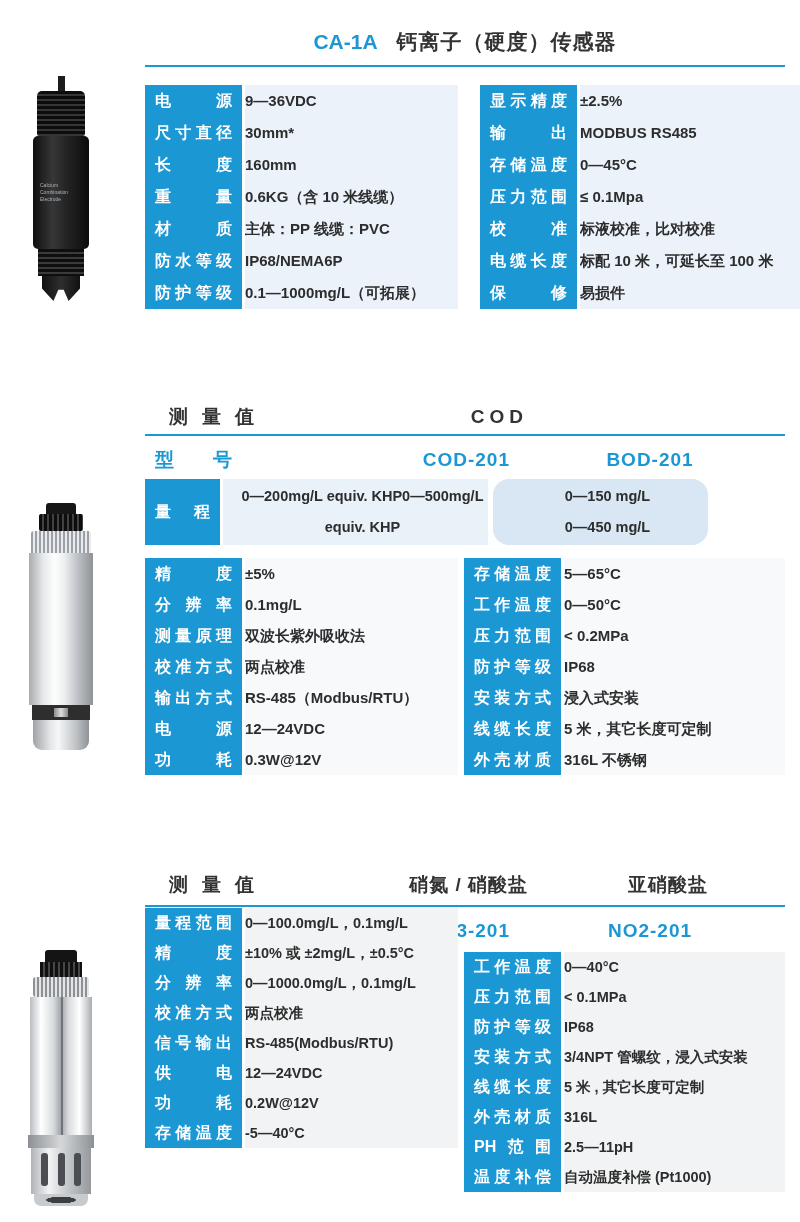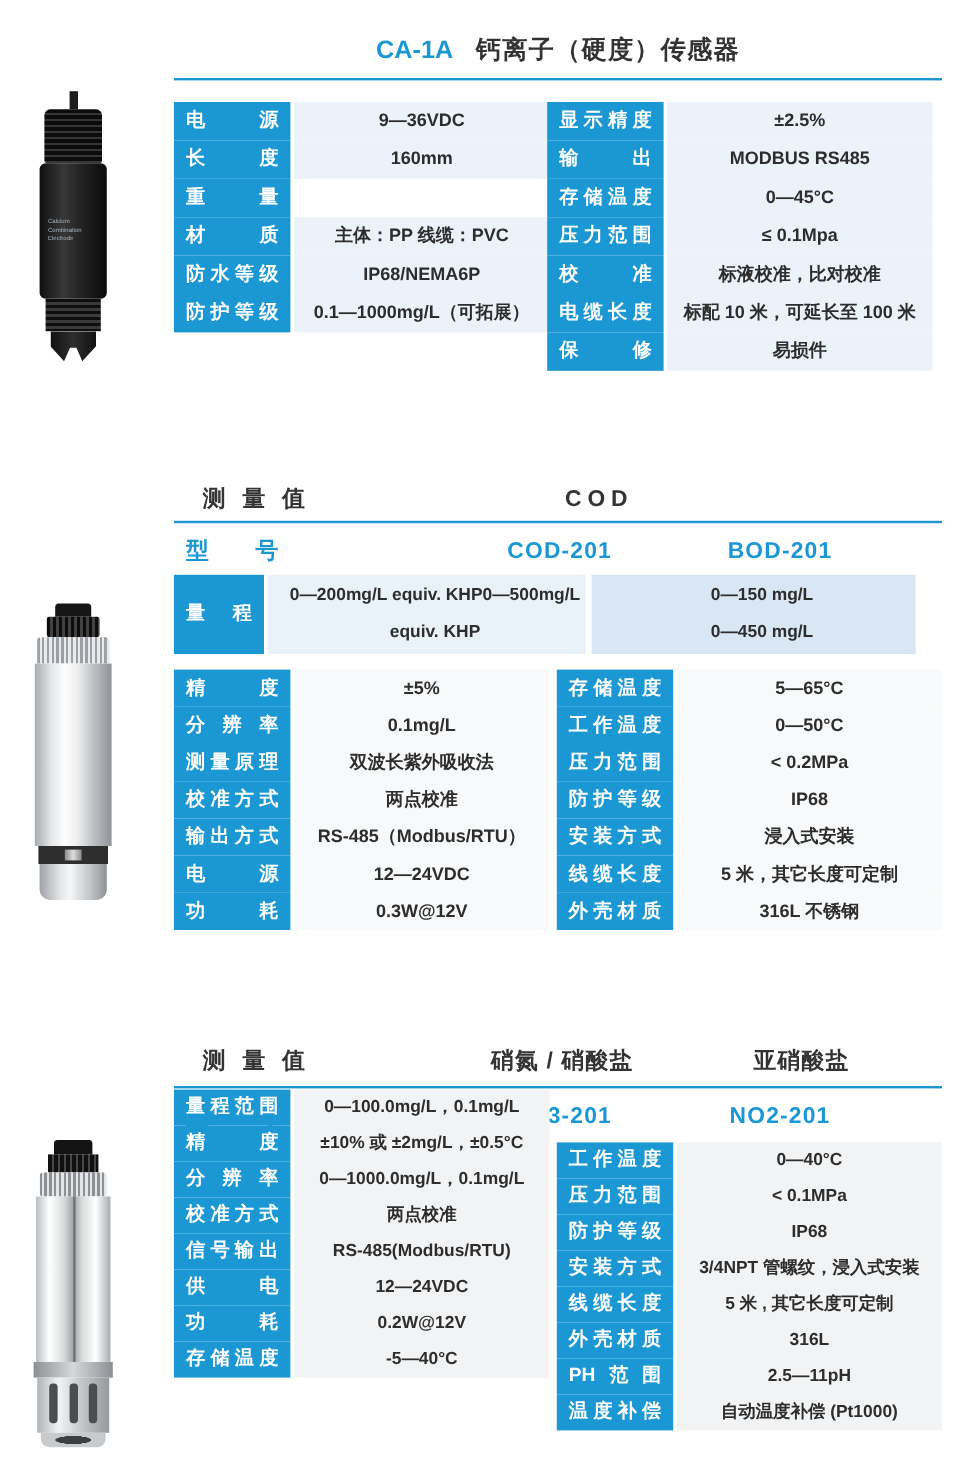--- a/index.html
+++ b/index.html
@@ -12,21 +12,21 @@
   .title{position:absolute;left:145px;top:28px;width:640px;text-align:center;
          font-size:21px;font-weight:700;color:#333;line-height:28px;letter-spacing:1px;}
   .title .model-blue{color:var(--accent,#1b97d4);margin-right:19px;letter-spacing:0;}
 
   
   .spec-col{position:absolute;display:flex;flex-direction:column;}
   .spec-row{display:flex;}
   .spec-label{width:97px;margin-right:3px;background:var(--accent,#1b97d4);color:#fff;
               font-weight:700;font-size:16px;padding:0 10px;box-sizing:border-box;
               text-align:justify;text-align-last:justify;overflow:hidden;white-space:nowrap;}
-  .spec-value{flex:1;text-align:center;color:#2d2d2d;font-weight:700;font-size:15px;
+  .spec-value{flex:1;text-align:left;color:#2d2d2d;font-weight:700;font-size:15px;
               white-space:nowrap;overflow:hidden;}
   .s1 .spec-row{height:32px;} .s1 .spec-label,.s1 .spec-value{line-height:32px;}
   .s2 .spec-row{height:31px;} .s2 .spec-label,.s2 .spec-value{line-height:31px;}
   .s3 .spec-row{height:30px;} .s3 .spec-label,.s3 .spec-value{line-height:30px;}
   .s1 .spec-value{background:var(--table1-value-bg,#ebf2fa);}
   .s2 .spec-value{background:var(--table2-value-bg,#f7f9fa);}
   .s3 .spec-value{background:var(--table3-value-bg,#f2f3f4);font-size:14.5px;}
 
   
   .hdr-row{position:absolute;left:145px;width:640px;display:flex;color:#333;}
@@ -41,21 +41,21 @@
   .model-row{height:32px;line-height:32px;}
   .model-label{color:var(--accent,#1b97d4);font-size:19px;font-weight:700;
                text-align:justify;text-align-last:justify;padding:0 10px;}
   .model-val{color:var(--accent,#1b97d4);font-size:19px;font-weight:700;letter-spacing:1px;}
 
   .range-row{position:absolute;left:145px;top:479px;width:640px;height:66px;display:flex;}
   .range-label{width:75px;margin-right:3px;line-height:66px;}
   .range-cell{padding-top:2px;box-sizing:border-box;font-size:14.5px;font-weight:700;
               line-height:31px;text-align:center;white-space:nowrap;overflow:hidden;padding-left:14px;}
   .range-cod{width:265px;margin-right:5px;background:var(--range-cod-bg,#e9f1f9);}
-  .range-bod{width:270px;background:var(--range-bod-bg,#d8e7f3);}
+  .range-bod{width:215px;background:var(--range-bod-bg,#d8e7f3);border-radius:16px;}
 
   
   .sensor{position:absolute;display:flex;flex-direction:column;align-items:center;}
   #sensor1{left:22px;top:76px;width:78px;}
   .sn1-cable{width:7px;height:15px;background:#1d1d1d;}
   .sn1-cap{width:48px;height:45px;border-radius:5px 5px 2px 2px;
            background:repeating-linear-gradient(180deg,#0c0c0c 0 3px,#363636 3px 5px);}
   .sn1-body{width:56px;height:113px;border-radius:5px;display:flex;flex-direction:column;
             justify-content:center;align-items:center;
             background:linear-gradient(90deg,#0f0f0f,#373737 35%,#242424 60%,#0b0b0b);}
@@ -118,46 +118,51 @@
   </div>
   <div class="rule" style="top:65px"></div>
 
   <div class="spec-col s1" style="left:145px;top:85px;width:313px">
 
       <div class="spec-row">
         <div class="spec-label">电源</div>
         <div class="spec-value">9—36VDC</div>
       </div>
 
+      <div class="spec-row">
+        <div class="spec-label">尺寸直径</div>
+        <div class="spec-value">30mm*</div>
+      </div>
 
       <div class="spec-row">
         <div class="spec-label">长度</div>
         <div class="spec-value">160mm</div>
       </div>
 
       <div class="spec-row">
         <div class="spec-label">重量</div>
+        <div class="spec-value">0.6KG（含 10 米线缆）</div>
       </div>
 
       <div class="spec-row">
         <div class="spec-label">材质</div>
         <div class="spec-value">主体：PP 线缆：PVC</div>
       </div>
 
       <div class="spec-row">
         <div class="spec-label">防水等级</div>
         <div class="spec-value">IP68/NEMA6P</div>
       </div>
 
       <div class="spec-row">
         <div class="spec-label">防护等级</div>
         <div class="spec-value">0.1—1000mg/L（可拓展）</div>
       </div>
     </div>
-  <div class="spec-col s1" style="left:456px;top:85px;width:321px">
+  <div class="spec-col s1" style="left:480px;top:85px;width:321px">
 
       <div class="spec-row">
         <div class="spec-label">显示精度</div>
         <div class="spec-value">±2.5%</div>
       </div>
 
       <div class="spec-row">
         <div class="spec-label">输出</div>
         <div class="spec-value">MODBUS RS485</div>
       </div>

